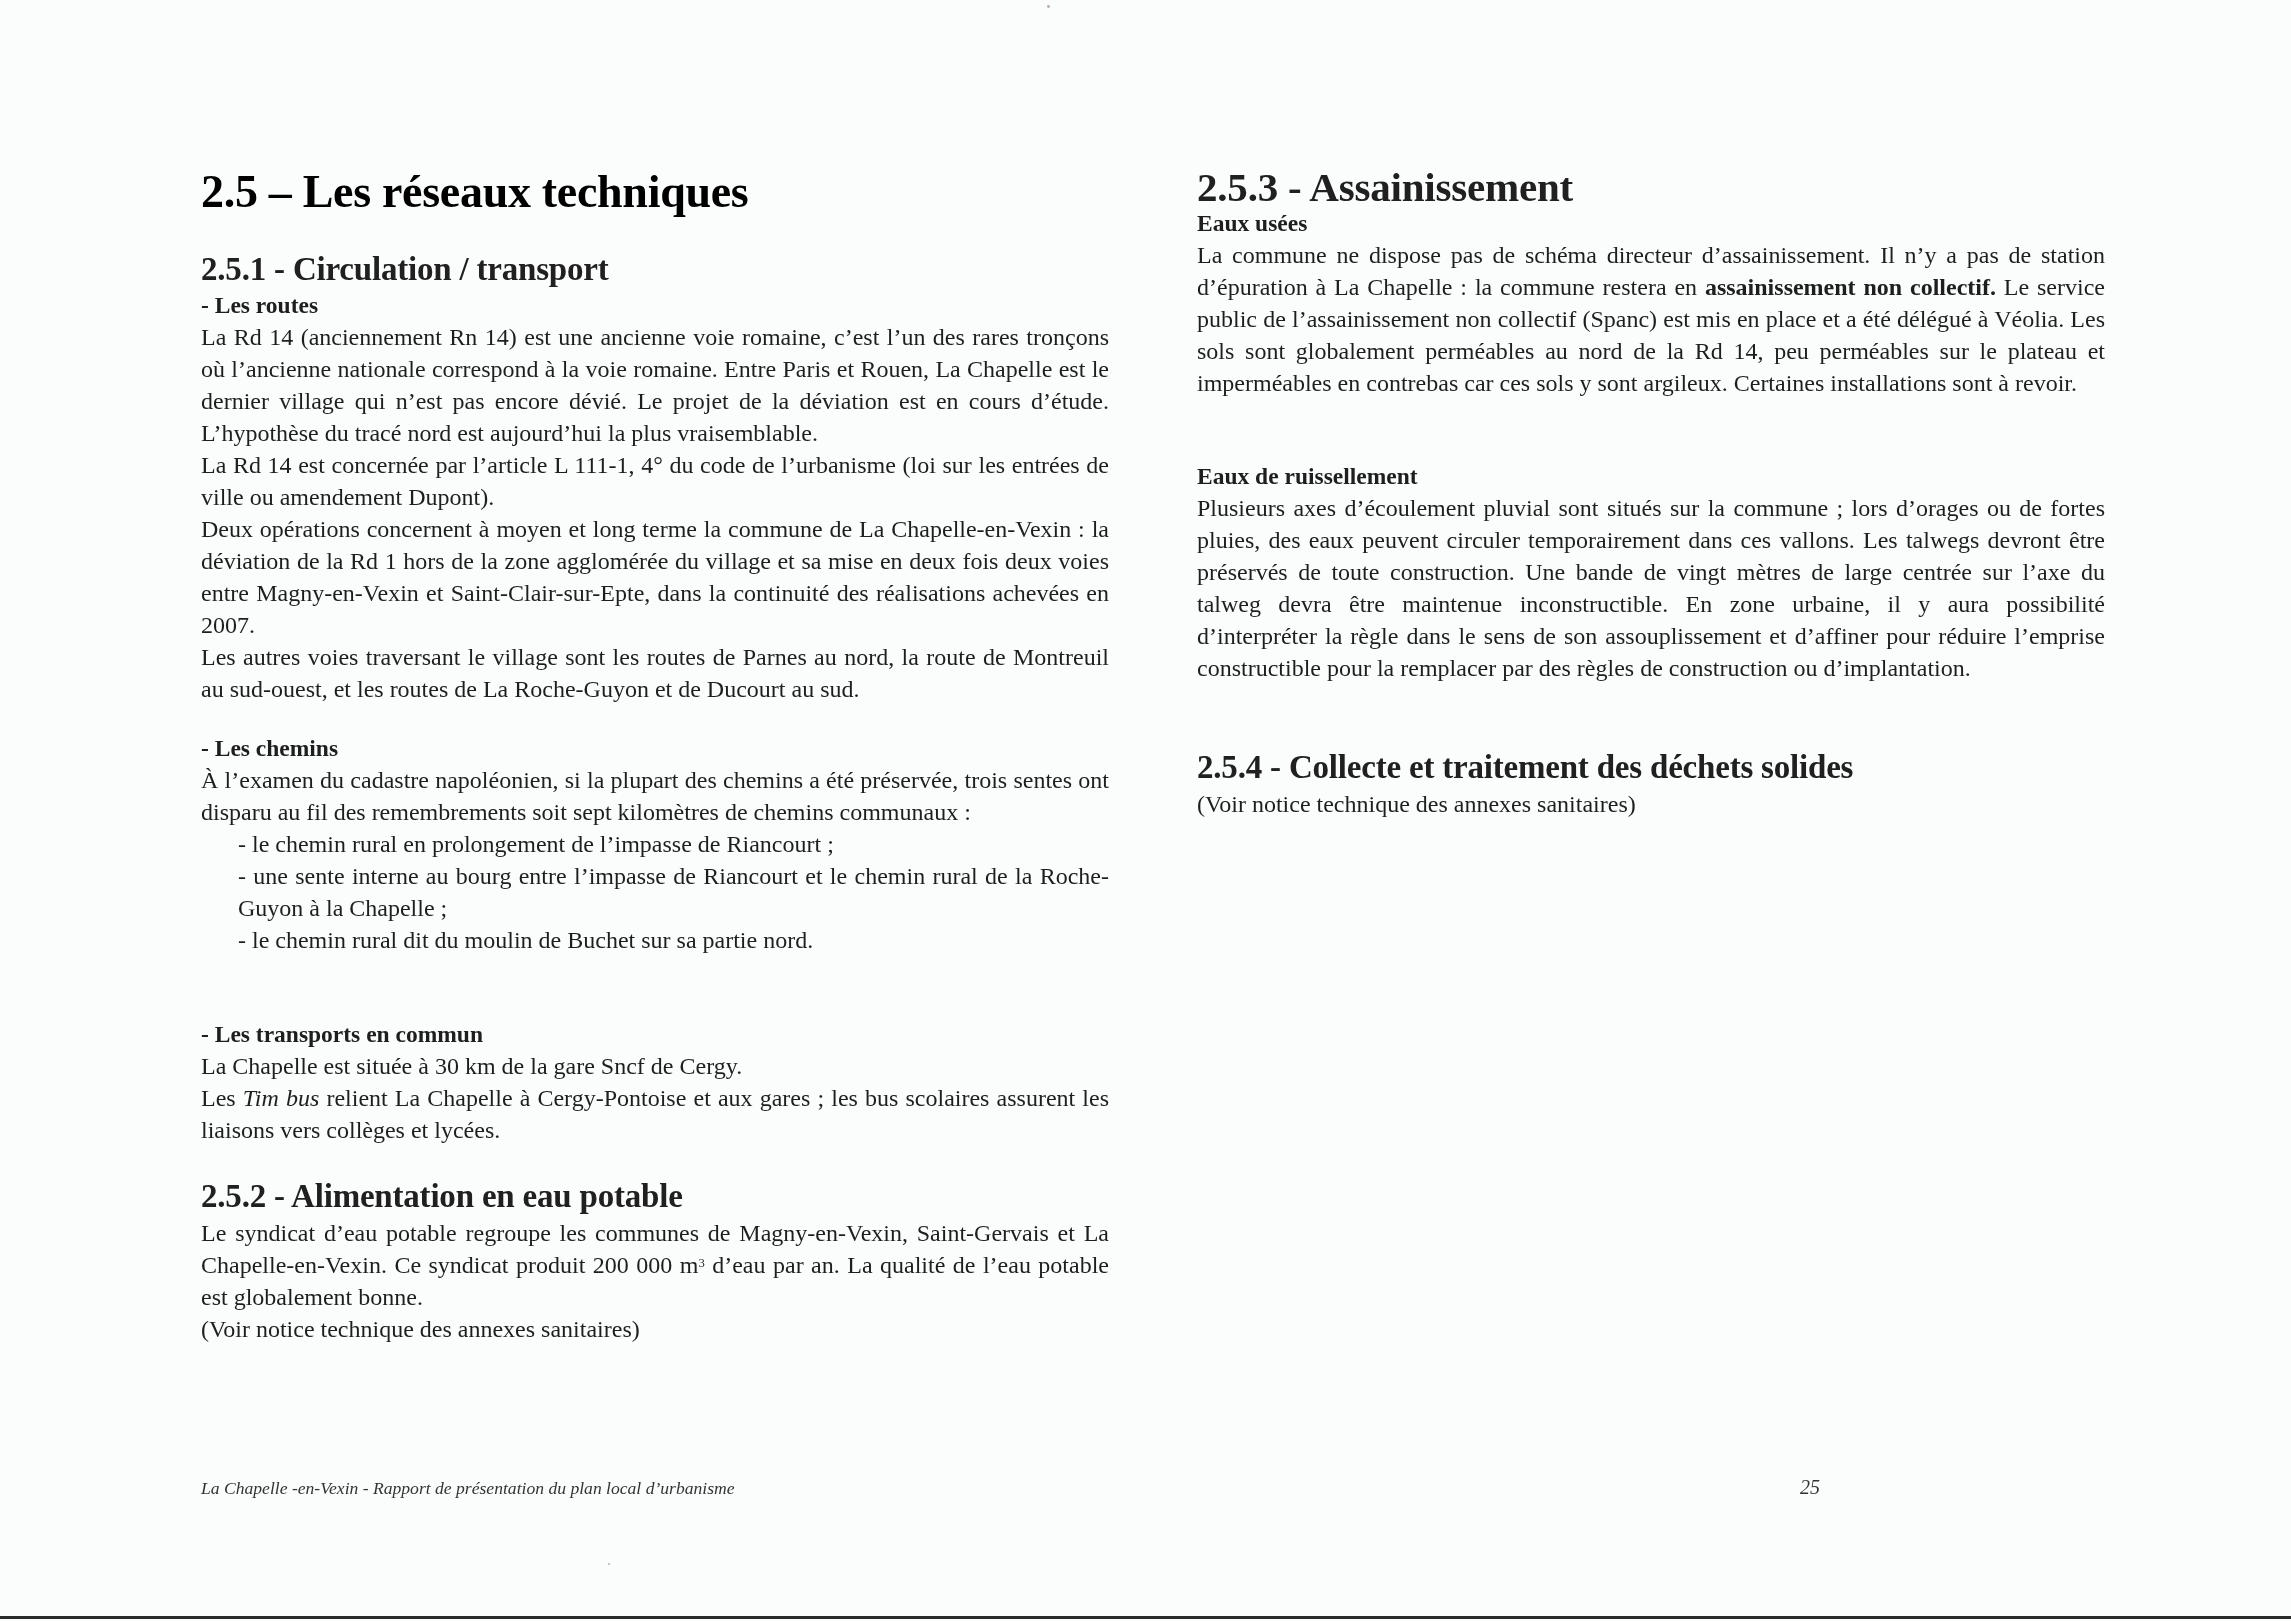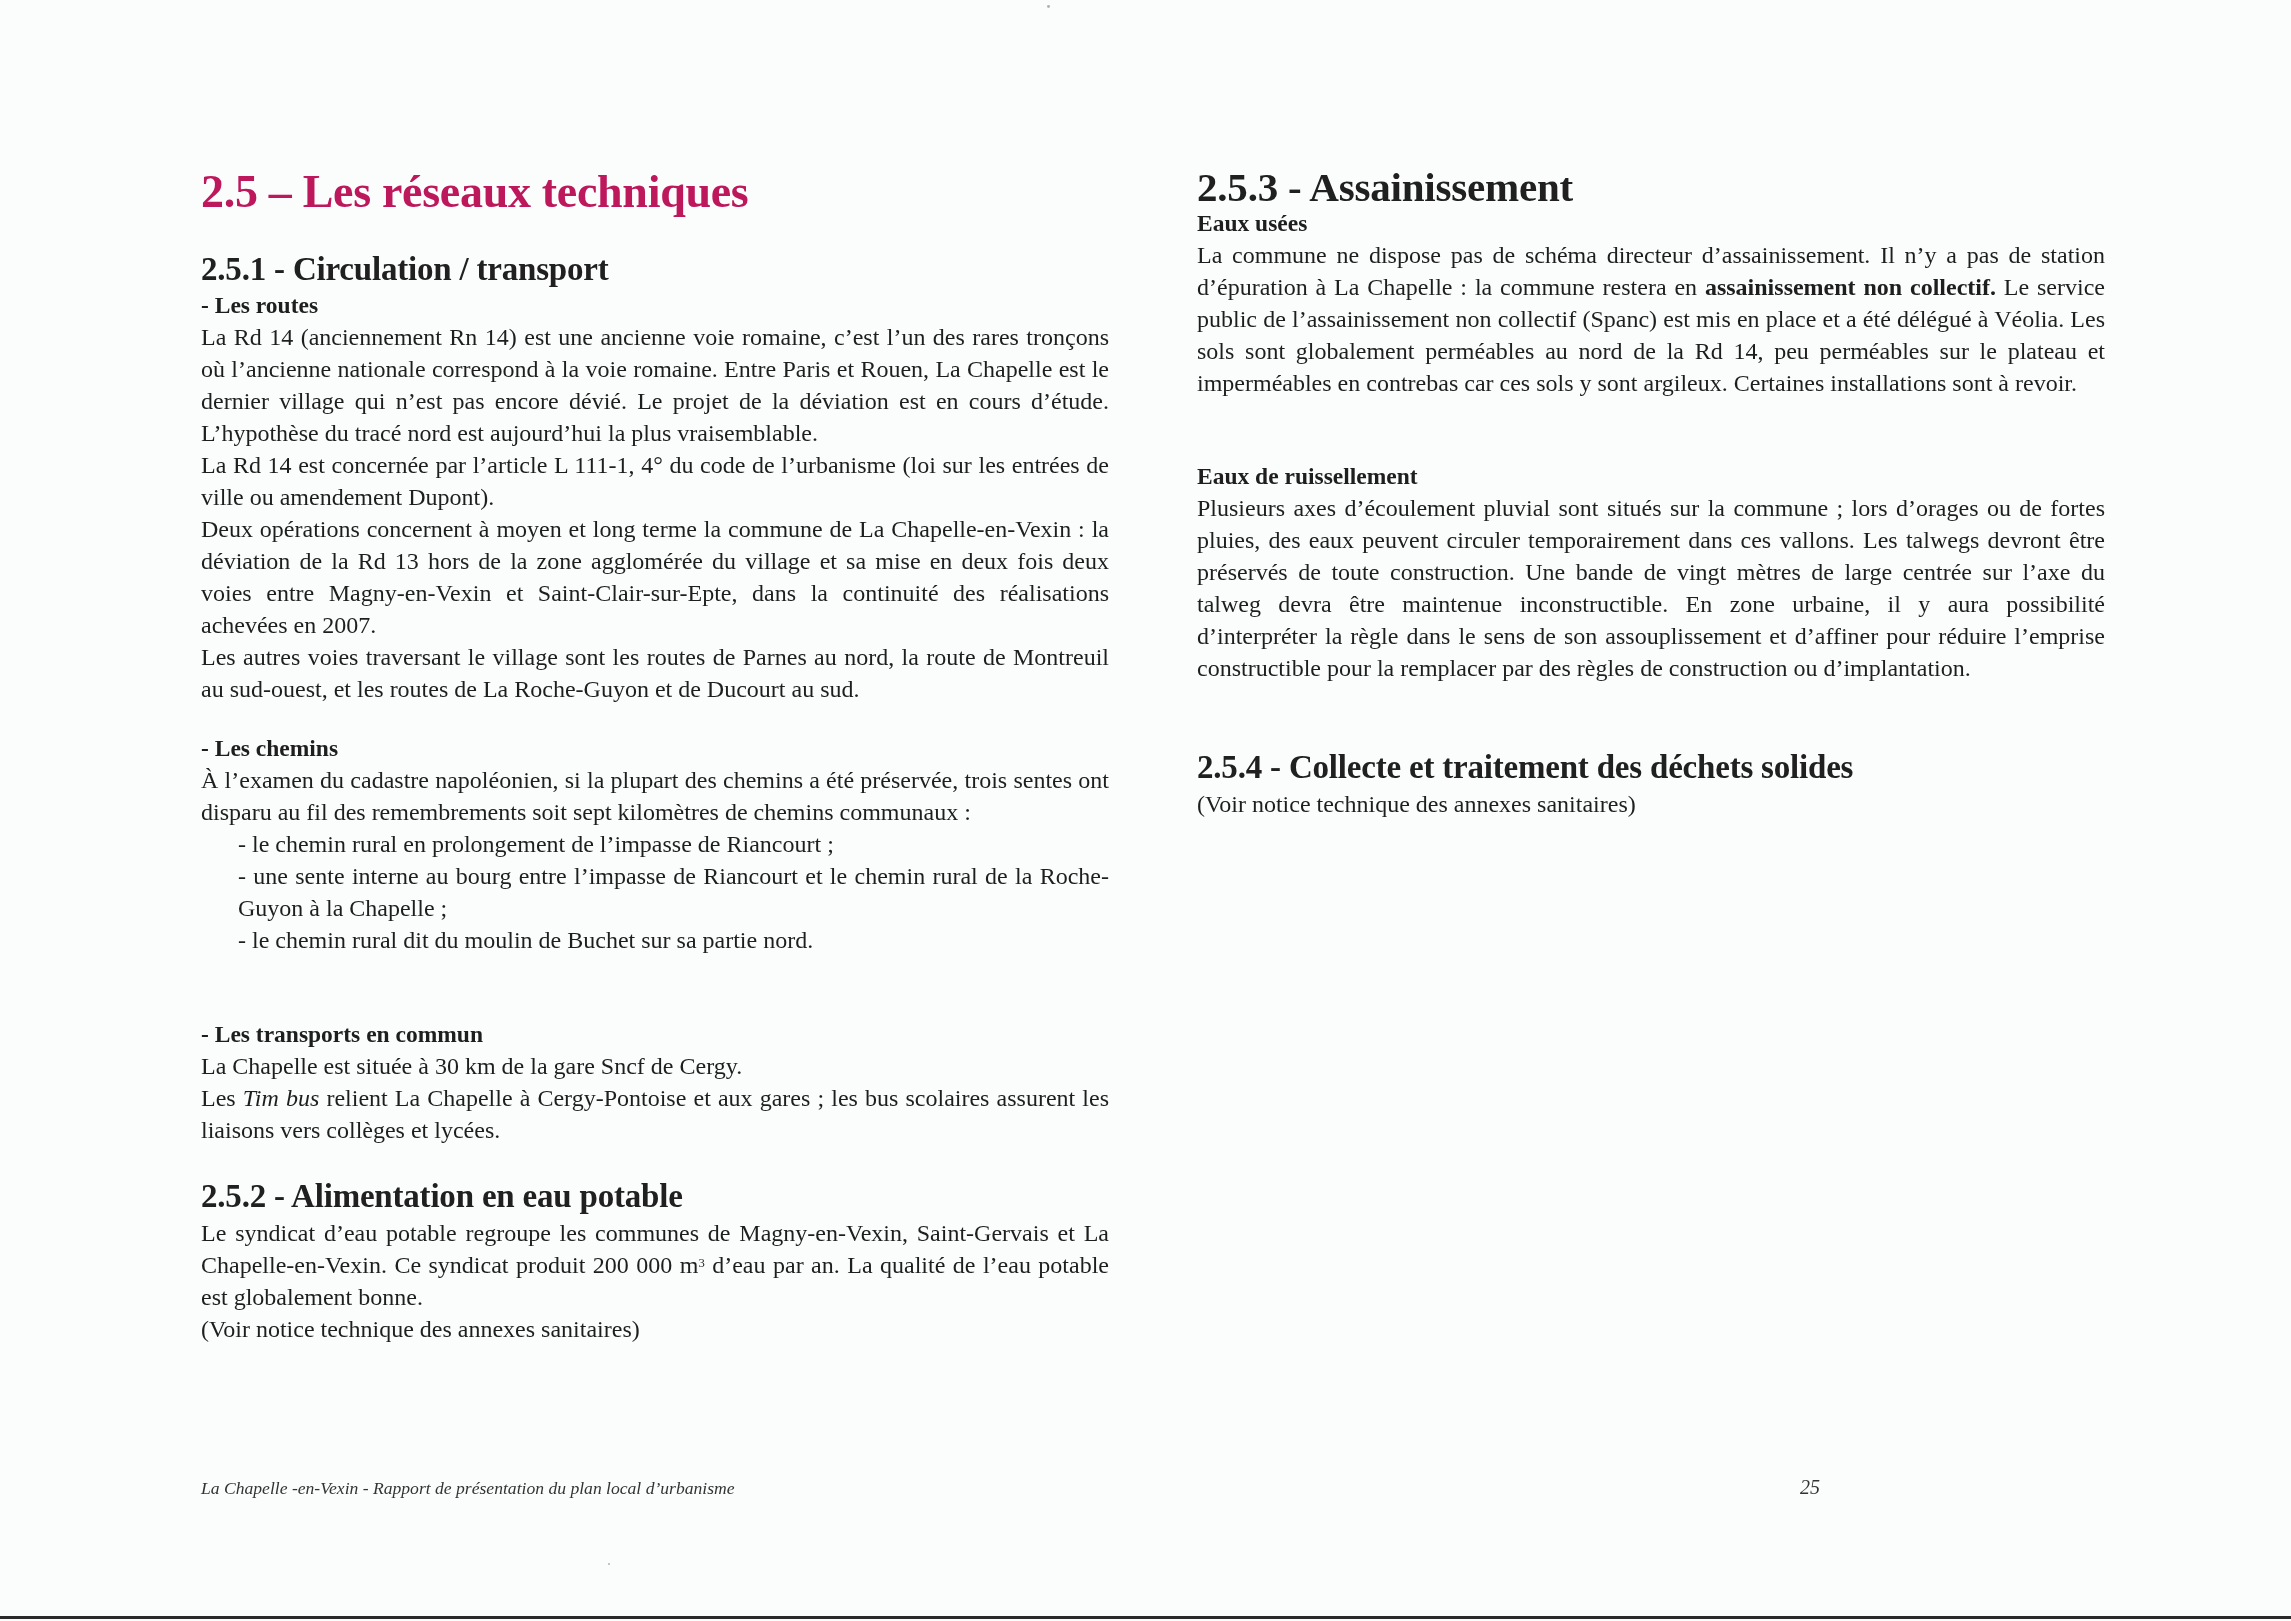--- a/index.html
+++ b/index.html
@@ -1,21 +1,21 @@
 <!DOCTYPE html>
 <html><head>
 <meta charset="utf-8">
 <style>
   html, body { margin:0; padding:0; }
   body { width:2292px; height:1621px; background:#fbfdfd; position:relative; overflow:hidden;
          font-family:"Liberation Serif", "DejaVu Serif", serif; color:#1e1e1e; }
   .col { position:absolute; width:908px; }
   .left { left:201px; }
   .right { left:1197px; }
-  .h1 { position:absolute; left:201px; top:165px; font-size:46px; font-weight:bold; margin:0; letter-spacing:-0.3px; color:#be185d; }
+  .h1 { position:absolute; left:201px; top:165px; font-size:46px; font-weight:bold; margin:0; letter-spacing:-0.3px; color:#000000; }
   .h2 { font-size:33px; font-weight:bold; margin:0; line-height:41px; color:#202020; letter-spacing:-0.2px;}
   .h3 { font-size:23.5px; font-weight:bold; margin:0; line-height:31px; }
   p { margin:0; font-size:24px; line-height:32px; text-align:justify; text-align-last:left; }
   .indent { padding-left:37px; }
   .block { position:absolute; }
   .bold { font-weight:bold; }
   .ital { font-style:italic; }
   .footer { position:absolute; top:1478px; left:201px; font-size:17.6px; font-style:italic; color:#333; }
   .pagenum { position:absolute; top:1476px; left:1800px; font-size:20px; font-style:italic; color:#333; }
   .bottomline { position:absolute; left:0; right:0; top:1616px; height:2.9px; background:#2a2a2a; }
@@ -31,21 +31,21 @@
 <h1 class="h1">2.5 – Les réseaux techniques</h1>
 
 <section>
   <div class="block col left" style="top:249px;">
     <h2 class="h2">2.5.1 - Circulation / transport</h2>
   </div>
   <div class="block col left" style="top:290px;">
     <h3 class="h3">- Les routes</h3>
     <p>La Rd 14 (anciennement Rn 14) est une ancienne voie romaine, c’est l’un des rares tronçons où l’ancienne nationale correspond à la voie romaine. Entre Paris et Rouen, La Chapelle est le dernier village qui n’est pas encore dévié. Le projet de la déviation est en cours d’étude. L’hypothèse du tracé nord est aujourd’hui la plus vraisemblable.</p>
     <p>La Rd 14 est concernée par l’article L 111-1, 4° du code de l’urbanisme (loi sur les entrées de ville ou amendement Dupont).</p>
-    <p>Deux opérations concernent à moyen et long terme la commune de La Chapelle-en-Vexin : la déviation de la Rd 13 hors de la zone agglomérée du village et sa mise en deux fois deux voies entre Magny-en-Vexin et Saint-Clair-sur-Epte, dans la continuité des réalisations achevées en 2007.</p>
+    <p>Deux opérations concernent à moyen et long terme la commune de La Chapelle-en-Vexin : la déviation de la Rd 1 hors de la zone agglomérée du village et sa mise en deux fois deux voies entre Magny-en-Vexin et Saint-Clair-sur-Epte, dans la continuité des réalisations achevées en 2007.</p>
     <p>Les autres voies traversant le village sont les routes de Parnes au nord, la route de Montreuil au sud-ouest, et les routes de La Roche-Guyon et de Ducourt au sud.</p>
   </div>
   <div class="block col left" style="top:733px;">
     <h3 class="h3">- Les chemins</h3>
     <p>À l’examen du cadastre napoléonien, si la plupart des chemins a été préservée, trois sentes ont disparu au fil des remembrements soit sept kilomètres de chemins communaux :</p>
     <p class="indent">- le chemin rural en prolongement de l’impasse de Riancourt ;</p>
     <p class="indent">- une sente interne au bourg entre l’impasse de Riancourt et le chemin rural de la Roche-Guyon à la Chapelle ;</p>
     <p class="indent">- le chemin rural dit du moulin de Buchet sur sa partie nord.</p>
   </div>
   <div class="block col left" style="top:1019px;">

